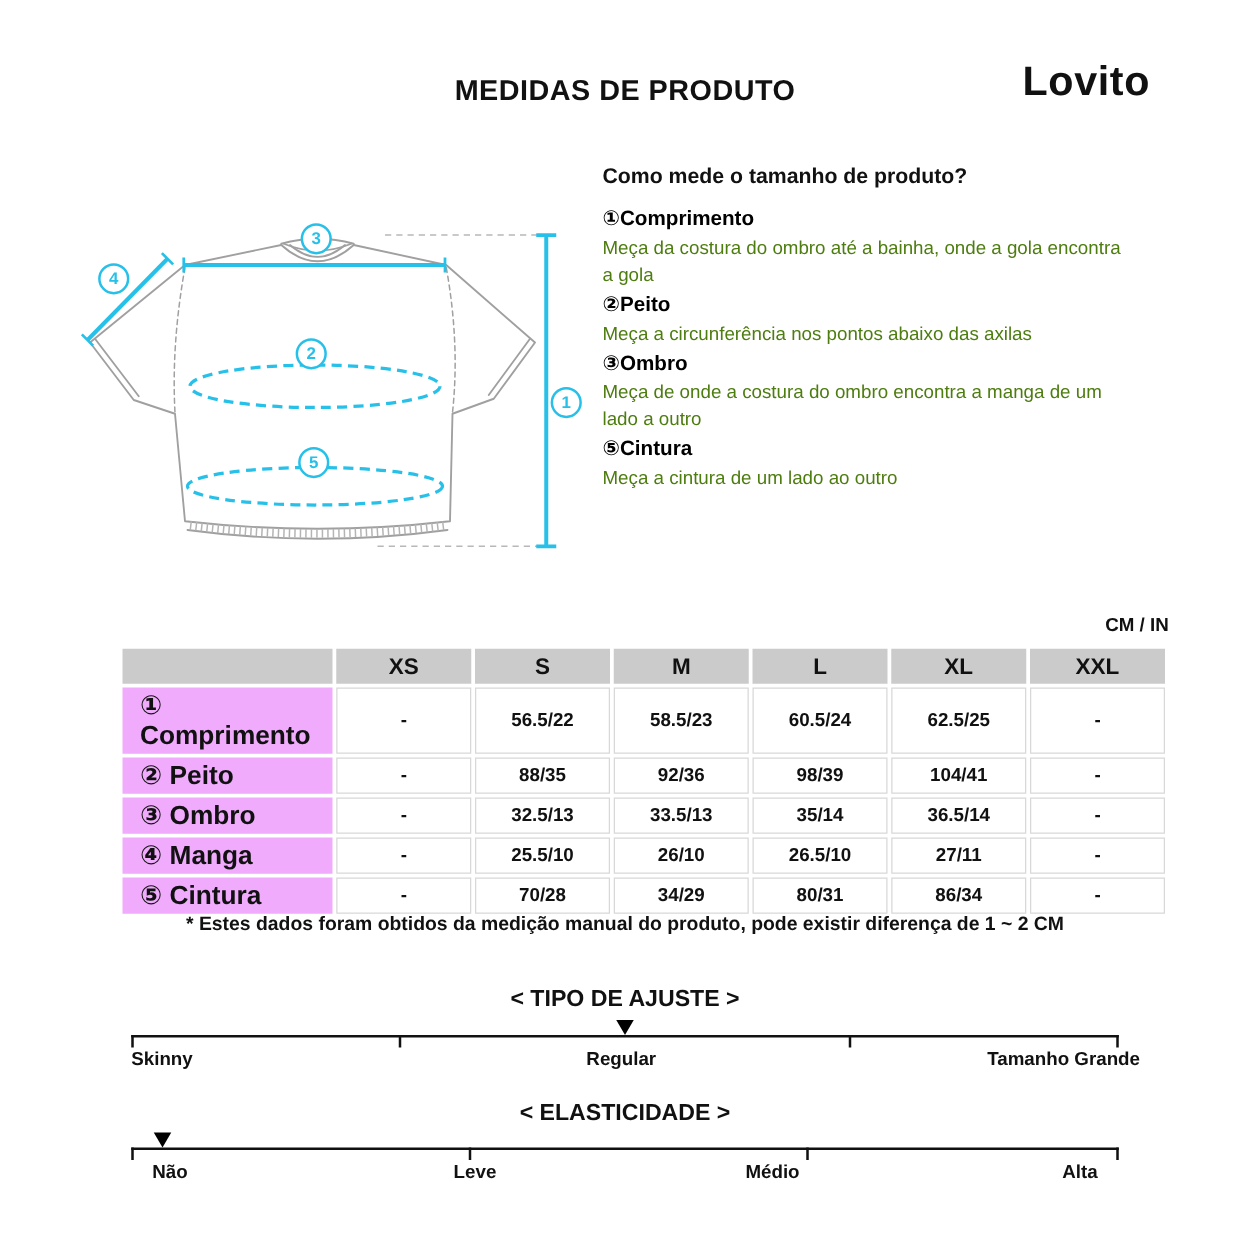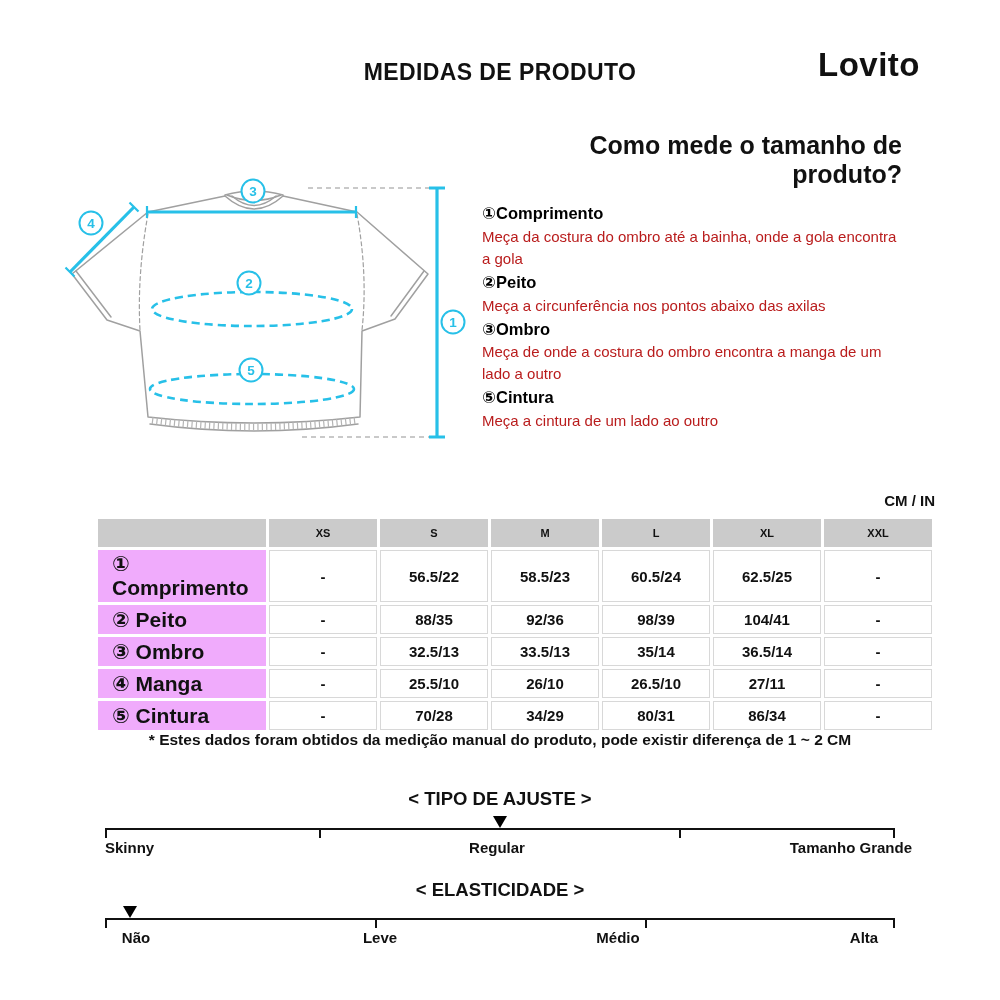--- a/index.html
+++ b/index.html
@@ -6,30 +6,30 @@
   body { font-family:"Liberation Sans","DejaVu Sans",sans-serif; color:#111; }
   .page { position:relative; width:1000px; height:1000px; background:#fff; overflow:hidden; }
 
   .title { position:absolute; top:59px; left:0; width:100%; text-align:center;
            font-size:23px; font-weight:700; letter-spacing:.4px; }
   .brand { position:absolute; top:46px; right:80px; font-size:33px; font-weight:600; letter-spacing:.5px; }
 
   .diagram { position:absolute; left:55px; top:170px; }
 
   .guide { position:absolute; left:482px; top:131px; width:420px; }
-  .guide-heading { font-size:25px; font-weight:700; margin:0 0 12px 0;text-align:right; }
+  .guide-heading { font-size:17px; font-weight:700; margin:0 0 12px 0; }
   .g-term { font-size:16.5px; font-weight:700; line-height:1.5; color:#000000; }
-  .g-desc { font-size:15px; color:#b91c1c; line-height:1.47; }
+  .g-desc { font-size:15px; color:#4d7c0f; line-height:1.47; }
 
   .units { position:absolute; top:492px; right:65px; font-size:15px; font-weight:700; }
 
   .size-table { position:absolute; left:95px; top:516px; width:840px;
                 border-collapse:separate; border-spacing:3px; table-layout:fixed; }
   .size-table col.c0 { width:168px; }
-  .size-table th { background:#cbcbcb; font-size:11px; font-weight:700; height:24px; padding:2px 0; }
+  .size-table th { background:#cbcbcb; font-size:18px; font-weight:700; height:24px; padding:2px 0; }
   .size-table td.lbl { background:#f0abfc; font-size:21px; font-weight:700; height:25px;
                        padding:2px 0 2px 14px; text-align:left; }
   .size-table td.val { background:#fff; border:1px solid #d8d8d8; text-align:center;
                        font-size:15px; font-weight:700; height:25px; }
 
   .footnote { position:absolute; top:731px; left:0; width:100%; text-align:center;
               font-size:15.5px; font-weight:700; }
 
   .scale-title { position:absolute; left:0; width:100%; text-align:center;
                  font-size:18.5px; font-weight:700; }

